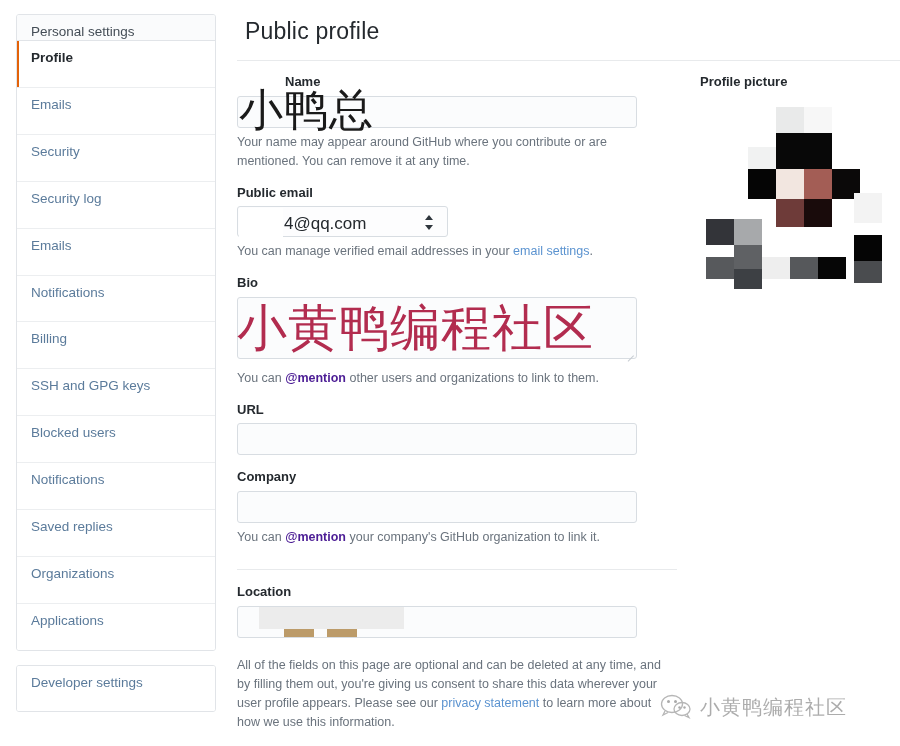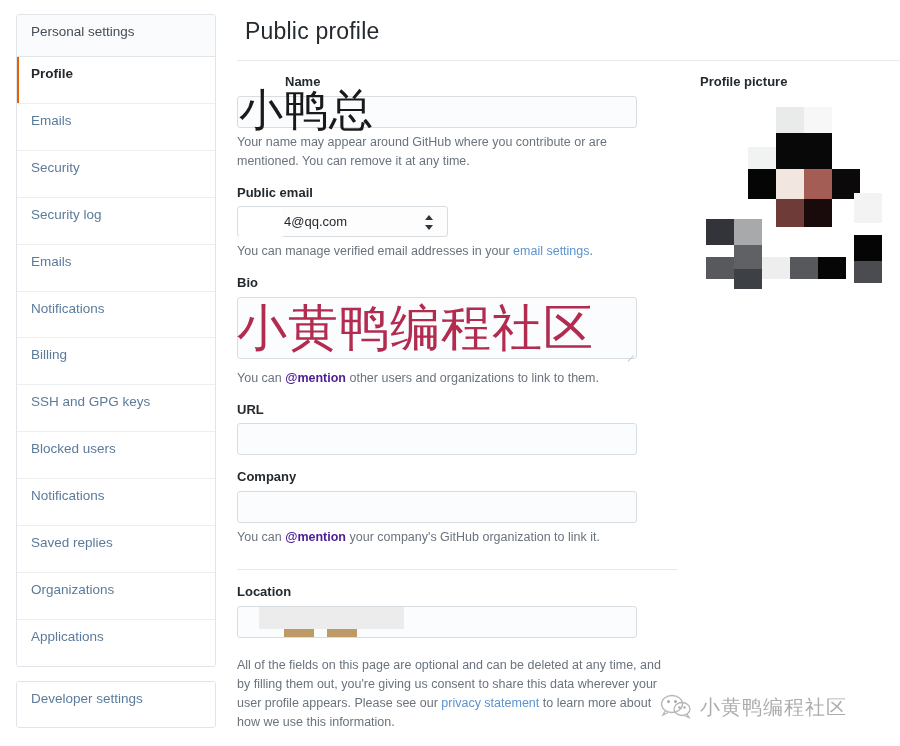--- a/index.html
+++ b/index.html
@@ -31,21 +31,21 @@
     top: 14px;
     width: 200px;
   }
   .side-box {
     border: 1px solid #e1e4e8;
     border-radius: 3px;
     background: #fff;
     overflow: hidden;
   }
   .side-header {
-    padding: 9px 14px 16px 14px;
+    padding: 9px 14px 0 14px;
     background: #fafbfc;
     color: #444d56;
     font-size: 13.5px;
     border-bottom: 1px solid #e1e4e8;
     line-height: 1.2;
   }
   .side-item {
     position: relative;
     padding: 9px 14px 20px 14px;
     border-bottom: 1px solid #eceef0;
@@ -175,21 +175,21 @@
     height: 31px;
     border: 1px solid #d8dde2;
     border-radius: 3px;
     background: #fdfdfe;
     position: relative;
   }
   .select-value {
     position: absolute;
     left: 46px;
     top: 7px;
-    font-size: 13px;
+    font-size: 17px;
     color: #24292e;
   }
   .select-redact {
     position: absolute;
     left: 1px;
     top: 1px;
     width: 44px;
     height: 29px;
     background: #ffffff;
   }

